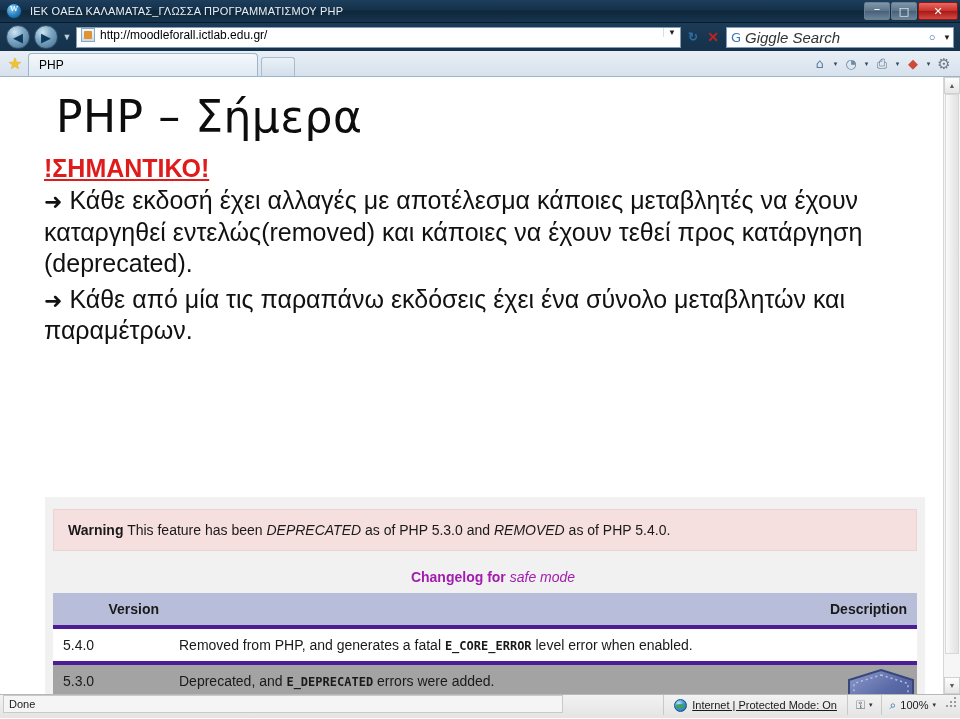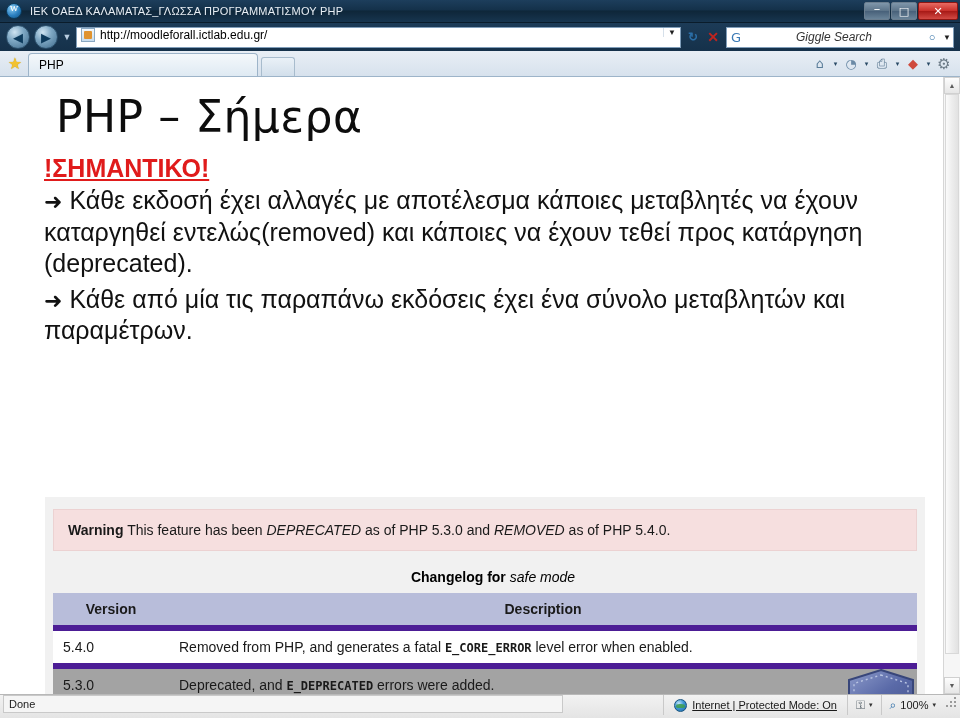--- a/index.html
+++ b/index.html
@@ -197,26 +197,25 @@
   .search-logo {
     width: 18px;
     text-align: center;
     color: #3b7ab5;
     font-size: 13px;
     flex: 0 0 auto;
     font-family: "DejaVu Sans", sans-serif;
   }
   .search-text {
     flex: 1 1 auto;
-    font-size: 12px;
+    font-size: 15px;
     font-style: italic;
     color: #333333;
     white-space: nowrap;
     overflow: hidden;
-    text-align: center;
   }
   .search-go {
     width: 18px; text-align: center;
     color: #2f6fa5; font-size: 11px; flex: 0 0 auto;
   }
   .search-drop {
     width: 12px; text-align: center;
     color: #1f1f1f; font-size: 8px; flex: 0 0 auto;
   }
 
@@ -358,42 +357,42 @@
     font-size: 14px;
     color: #1a1a1a;
     font-family: "Liberation Sans", sans-serif;
   }
   .warnbox b { font-weight: bold; }
   .warnbox i { font-style: italic; }
   .changelog-cap {
     text-align: center;
     font-size: 14px;
     font-weight: bold;
-    color: #000000;
+    color: #a21caf;
     margin: 18px 0 8px 16px;
   }
   .changelog-cap i { font-style: italic; font-weight: normal; }
   .ctable {
     width: 864px;
     margin: 0 8px;
     border-collapse: collapse;
     font-size: 14px;
     color: #1a1a1a;
     font-family: "Liberation Sans", sans-serif;
   }
   .ctable th {
     background: #b8bdda;
-    text-align: center;
+    text-align: right;
     font-weight: bold;
     padding: 8px 10px;
     font-size: 14px;
   }
   .ctable td {
     padding: 8px 10px;
-    border-top: 6px solid #4c1d95;
+    border-top: 4px solid #4c1d95;
   }
   .ctable tr.row-a td { background: #ffffff; }
   .ctable tr.row-b td { background: #a3a3a3; }
   .col-version { width: 96px; }
   .mono {
     font-family: "DejaVu Sans Mono", monospace;
     font-weight: bold;
     font-size: 12px;
   }
   .php-shield {

